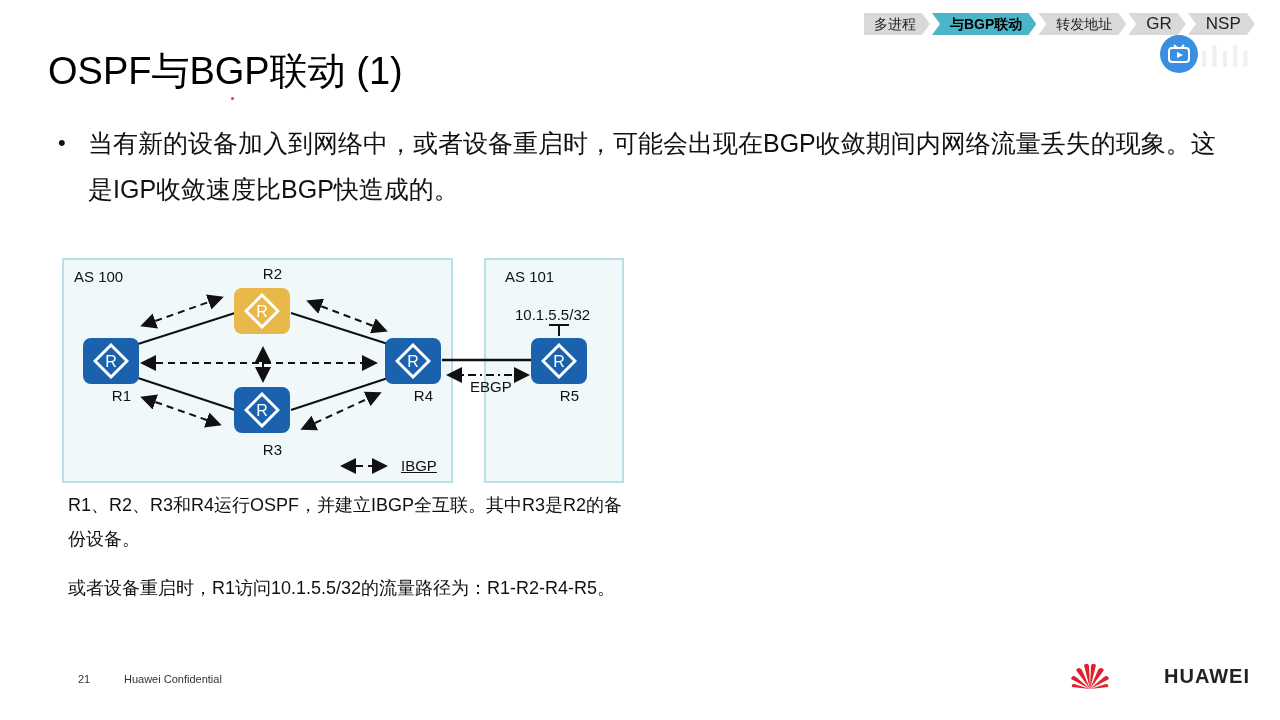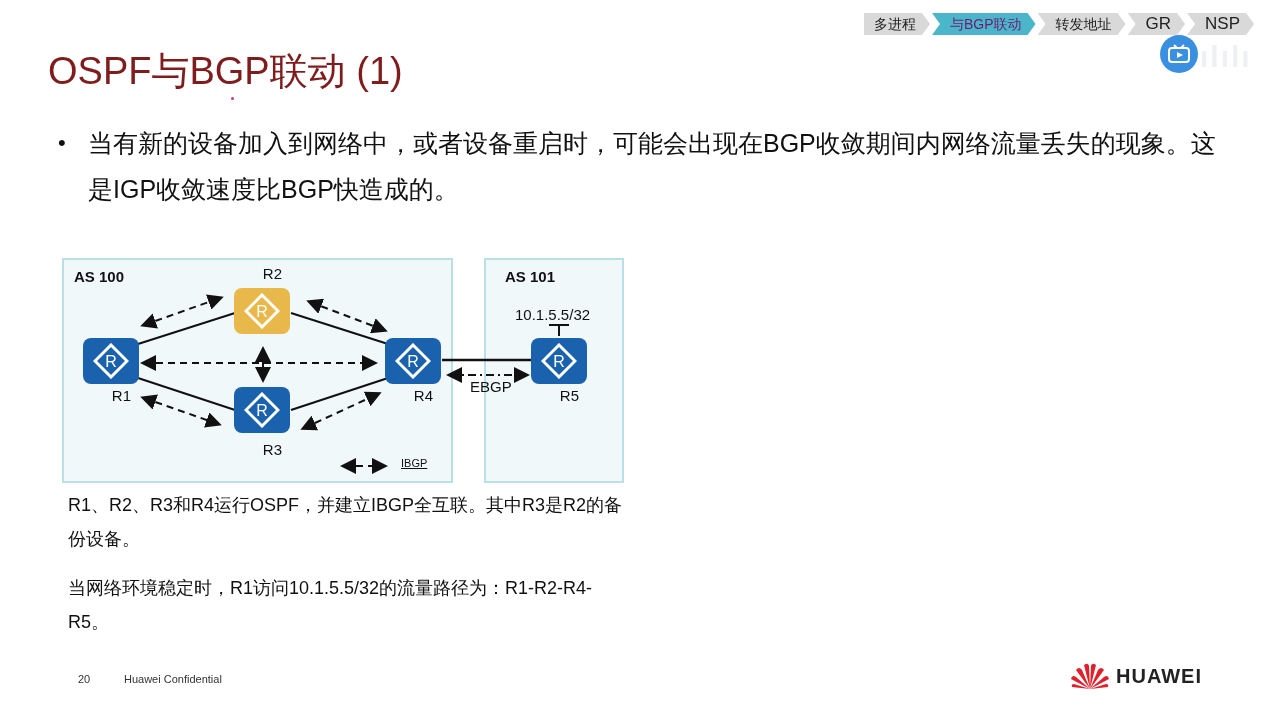--- a/index.html
+++ b/index.html
@@ -3,43 +3,43 @@
 <meta charset="utf-8">
 <style>
   html, body { margin:0; padding:0; }
   body { width:1280px; height:720px; background:#ffffff; position:relative; overflow:hidden;
          font-family:"Liberation Sans","DejaVu Sans",sans-serif; color:#111; }
   .nav { position:absolute; left:864px; top:13px; height:16px; display:flex; }
   .nav-item { position:relative; height:22px; line-height:22px; font-size:14px; color:#222;
               background:#d9d9d9; padding:0 14px 0 18px; margin-right:2px;
               clip-path:polygon(0 0, calc(100% - 8px) 0, 100% 50%, calc(100% - 8px) 100%, 0 100%, 8px 50%); }
   .nav-item.first { clip-path:polygon(0 0, calc(100% - 8px) 0, 100% 50%, calc(100% - 8px) 100%, 0 100%); padding-left:10px; }
-  .nav-item.active { background:#4bb6c9; color:#701a75; font-weight:normal; }
+  .nav-item.active { background:#4bb6c9; color:#000000; font-weight:bold; }
   .nav-item.small { font-size:17px; }
   .bili { position:absolute; left:1160px; top:35px; width:38px; height:38px; border-radius:50%;
           background:#3b8fe0; display:flex; align-items:center; justify-content:center; color:#fff;
           font-size:13px; font-weight:bold; }
   .bili-ghost { position:absolute; left:1200px; top:40px; font-size:30px; color:#eef0f3; font-weight:bold; letter-spacing:2px; }
-  .title { position:absolute; left:48px; top:46px; font-size:38px; color:#7f1d1d; }
+  .title { position:absolute; left:48px; top:46px; font-size:38px; color:#000000; }
   .bullet { position:absolute; left:58px; top:120px; width:1180px; font-size:25px; line-height:46px; }
   .bullet .dot { position:absolute; left:0; top:0; font-size:22px; }
   .bullet .text { margin-left:30px; }
   .diagram { position:absolute; left:62px; top:258px; width:562px; height:225px; }
   .as-box { position:absolute; background:#f1f8fa; border:2px solid #b8e0e6; box-sizing:border-box; }
-  .as-label { position:absolute; font-size:15px; font-weight:bold; }
+  .as-label { position:absolute; font-size:15px; font-weight:normal; }
   .router { position:absolute; width:56px; height:46px; border-radius:8px; background:#1a62ad;
             display:flex; align-items:center; justify-content:center; }
   .router.gold { background:#e8b84a; }
   .router svg { width:36px; height:36px; }
   .rlabel { position:absolute; font-size:15px; width:40px; text-align:right; }
   .net-svg { position:absolute; left:0; top:0; }
   .desc { position:absolute; left:68px; width:560px; font-size:18px; line-height:34px; }
   .footer-num { position:absolute; left:78px; top:673px; font-size:11px; color:#333; }
   .footer-conf { position:absolute; left:124px; top:673px; font-size:11px; color:#333; }
-  .logo { position:absolute; left:1070px; top:662px; display:flex; align-items:center; }
+  .logo { position:absolute; left:1070px; top:662px; display:flex; align-items:center;gap:48px; }
   .logo-text { font-size:20px; font-weight:bold; color:#222; margin-left:6px; letter-spacing:1px; }
   .pink-dot { position:absolute; left:231px; top:97px; width:3px; height:3px; background:#d63a6a; border-radius:50%; }
 </style>
 </head>
 <body>
 
 <div class="nav">
   <div class="nav-item first">多进程</div>
   <div class="nav-item active">与BGP联动</div>
   <div class="nav-item">转发地址</div>
@@ -137,27 +137,27 @@
   <div class="router" style="left:469px;top:80px;">
     <svg viewBox="0 0 36 36">
         <polygon points="18,2 34,18 18,34 2,18" fill="none" stroke="#fff" stroke-width="3"></polygon>
         <text x="18" y="24" font-size="16" text-anchor="middle" fill="#fff" font-family="Liberation Sans, sans-serif">R</text>
       </svg>
   </div>
   <div class="rlabel" style="left:477px;top:129px;">R5</div>
 
   <div style="position:absolute;left:453px;top:48px;font-size:15px;">10.1.5.5/32</div>
   <div style="position:absolute;left:408px;top:120px;font-size:15px;">EBGP</div>
-  <div style="position:absolute;left:339px;top:199px;font-size:11px;text-decoration:underline;">IBGP</div>
+  <div style="position:absolute;left:339px;top:199px;font-size:15px;text-decoration:underline;">IBGP</div>
 </div>
 
 <div class="desc" style="top:488px;">R1、R2、R3和R4运行OSPF，并建立IBGP全互联。其中R3是R2的备份设备。</div>
-<div class="desc" style="top:571px;">当网络环境稳定时，R1访问10.1.5.5/32的流量路径为：R1-R2-R4-R5。</div>
+<div class="desc" style="top:571px;">或者设备重启时，R1访问10.1.5.5/32的流量路径为：R1-R2-R4-R5。</div>
 
-<div class="footer-num">20</div>
+<div class="footer-num">21</div>
 <div class="footer-conf">Huawei Confidential</div>
 
 <div class="logo">
   <svg width="40" height="28" viewBox="0 0 40 28">
     <g fill="#e0202b">
       <path d="M20 27 L14 3 Q18 0 19 4 Z"></path>
       <path d="M20 27 L26 3 Q22 0 21 4 Z"></path>
       <path d="M20 27 L6 8 Q9 4 12 8 Z"></path>
       <path d="M20 27 L34 8 Q31 4 28 8 Z"></path>
       <path d="M20 27 L1 17 Q2 12 6 15 Z"></path>

